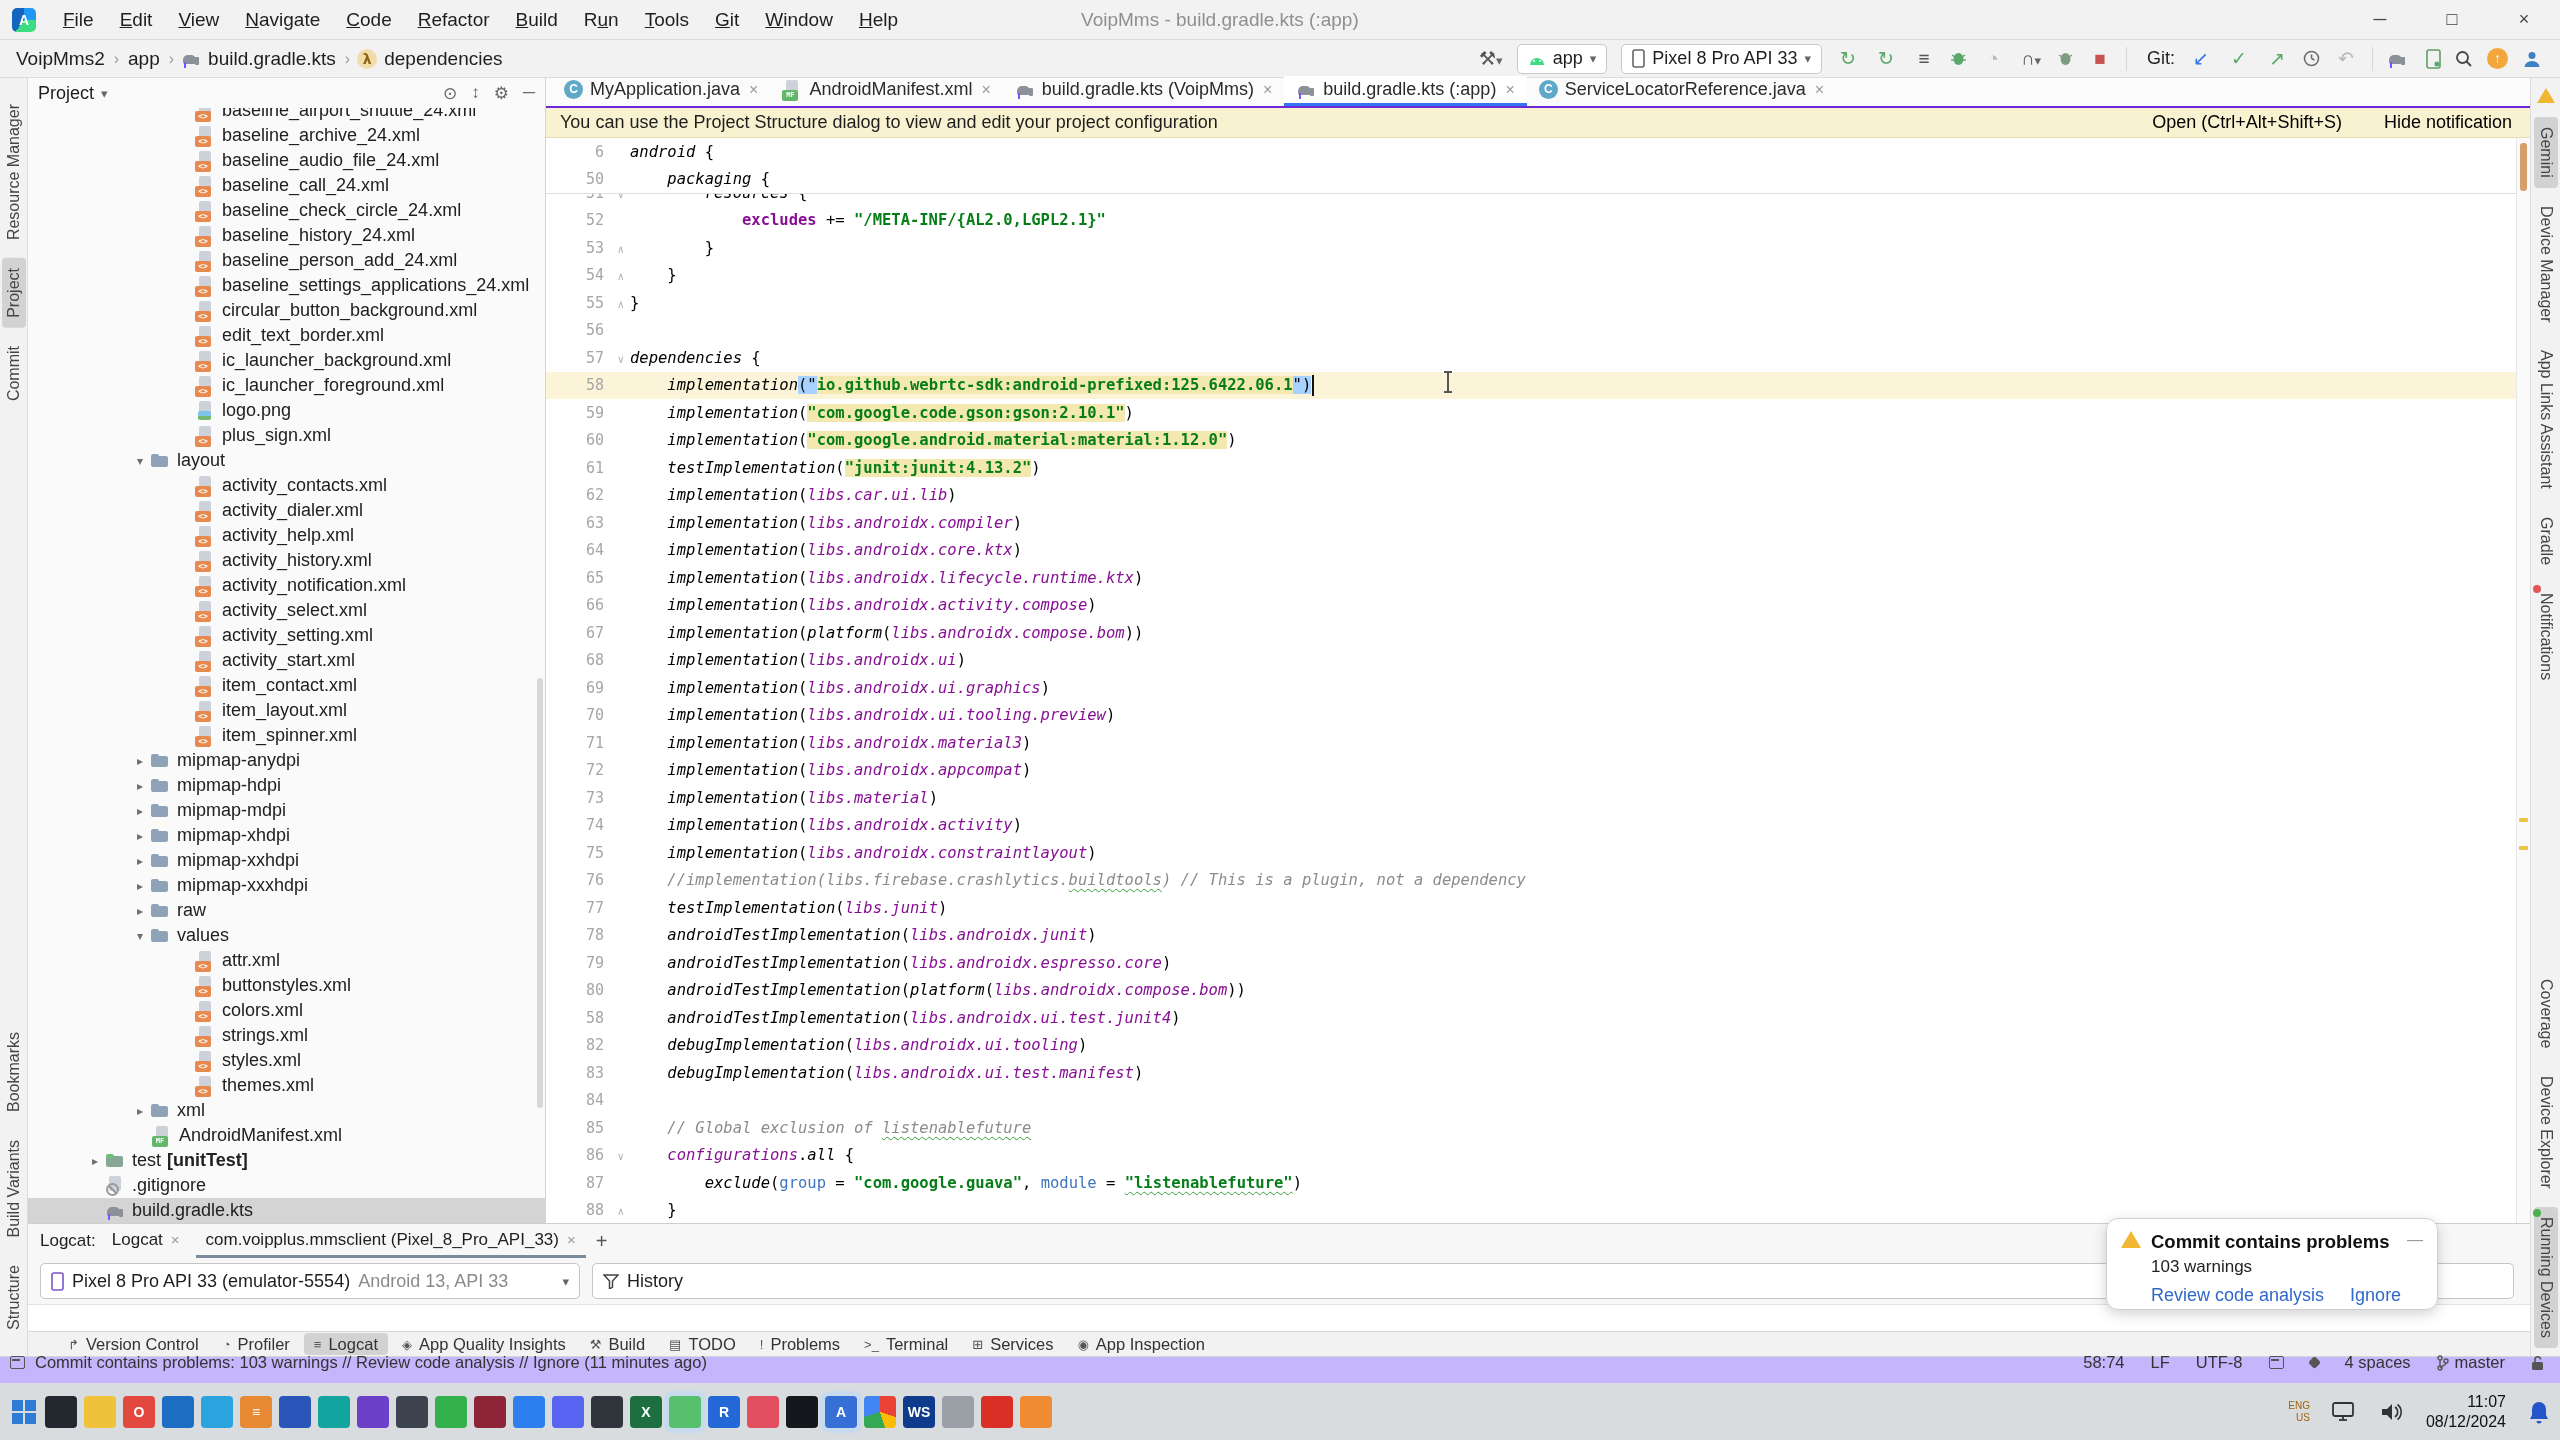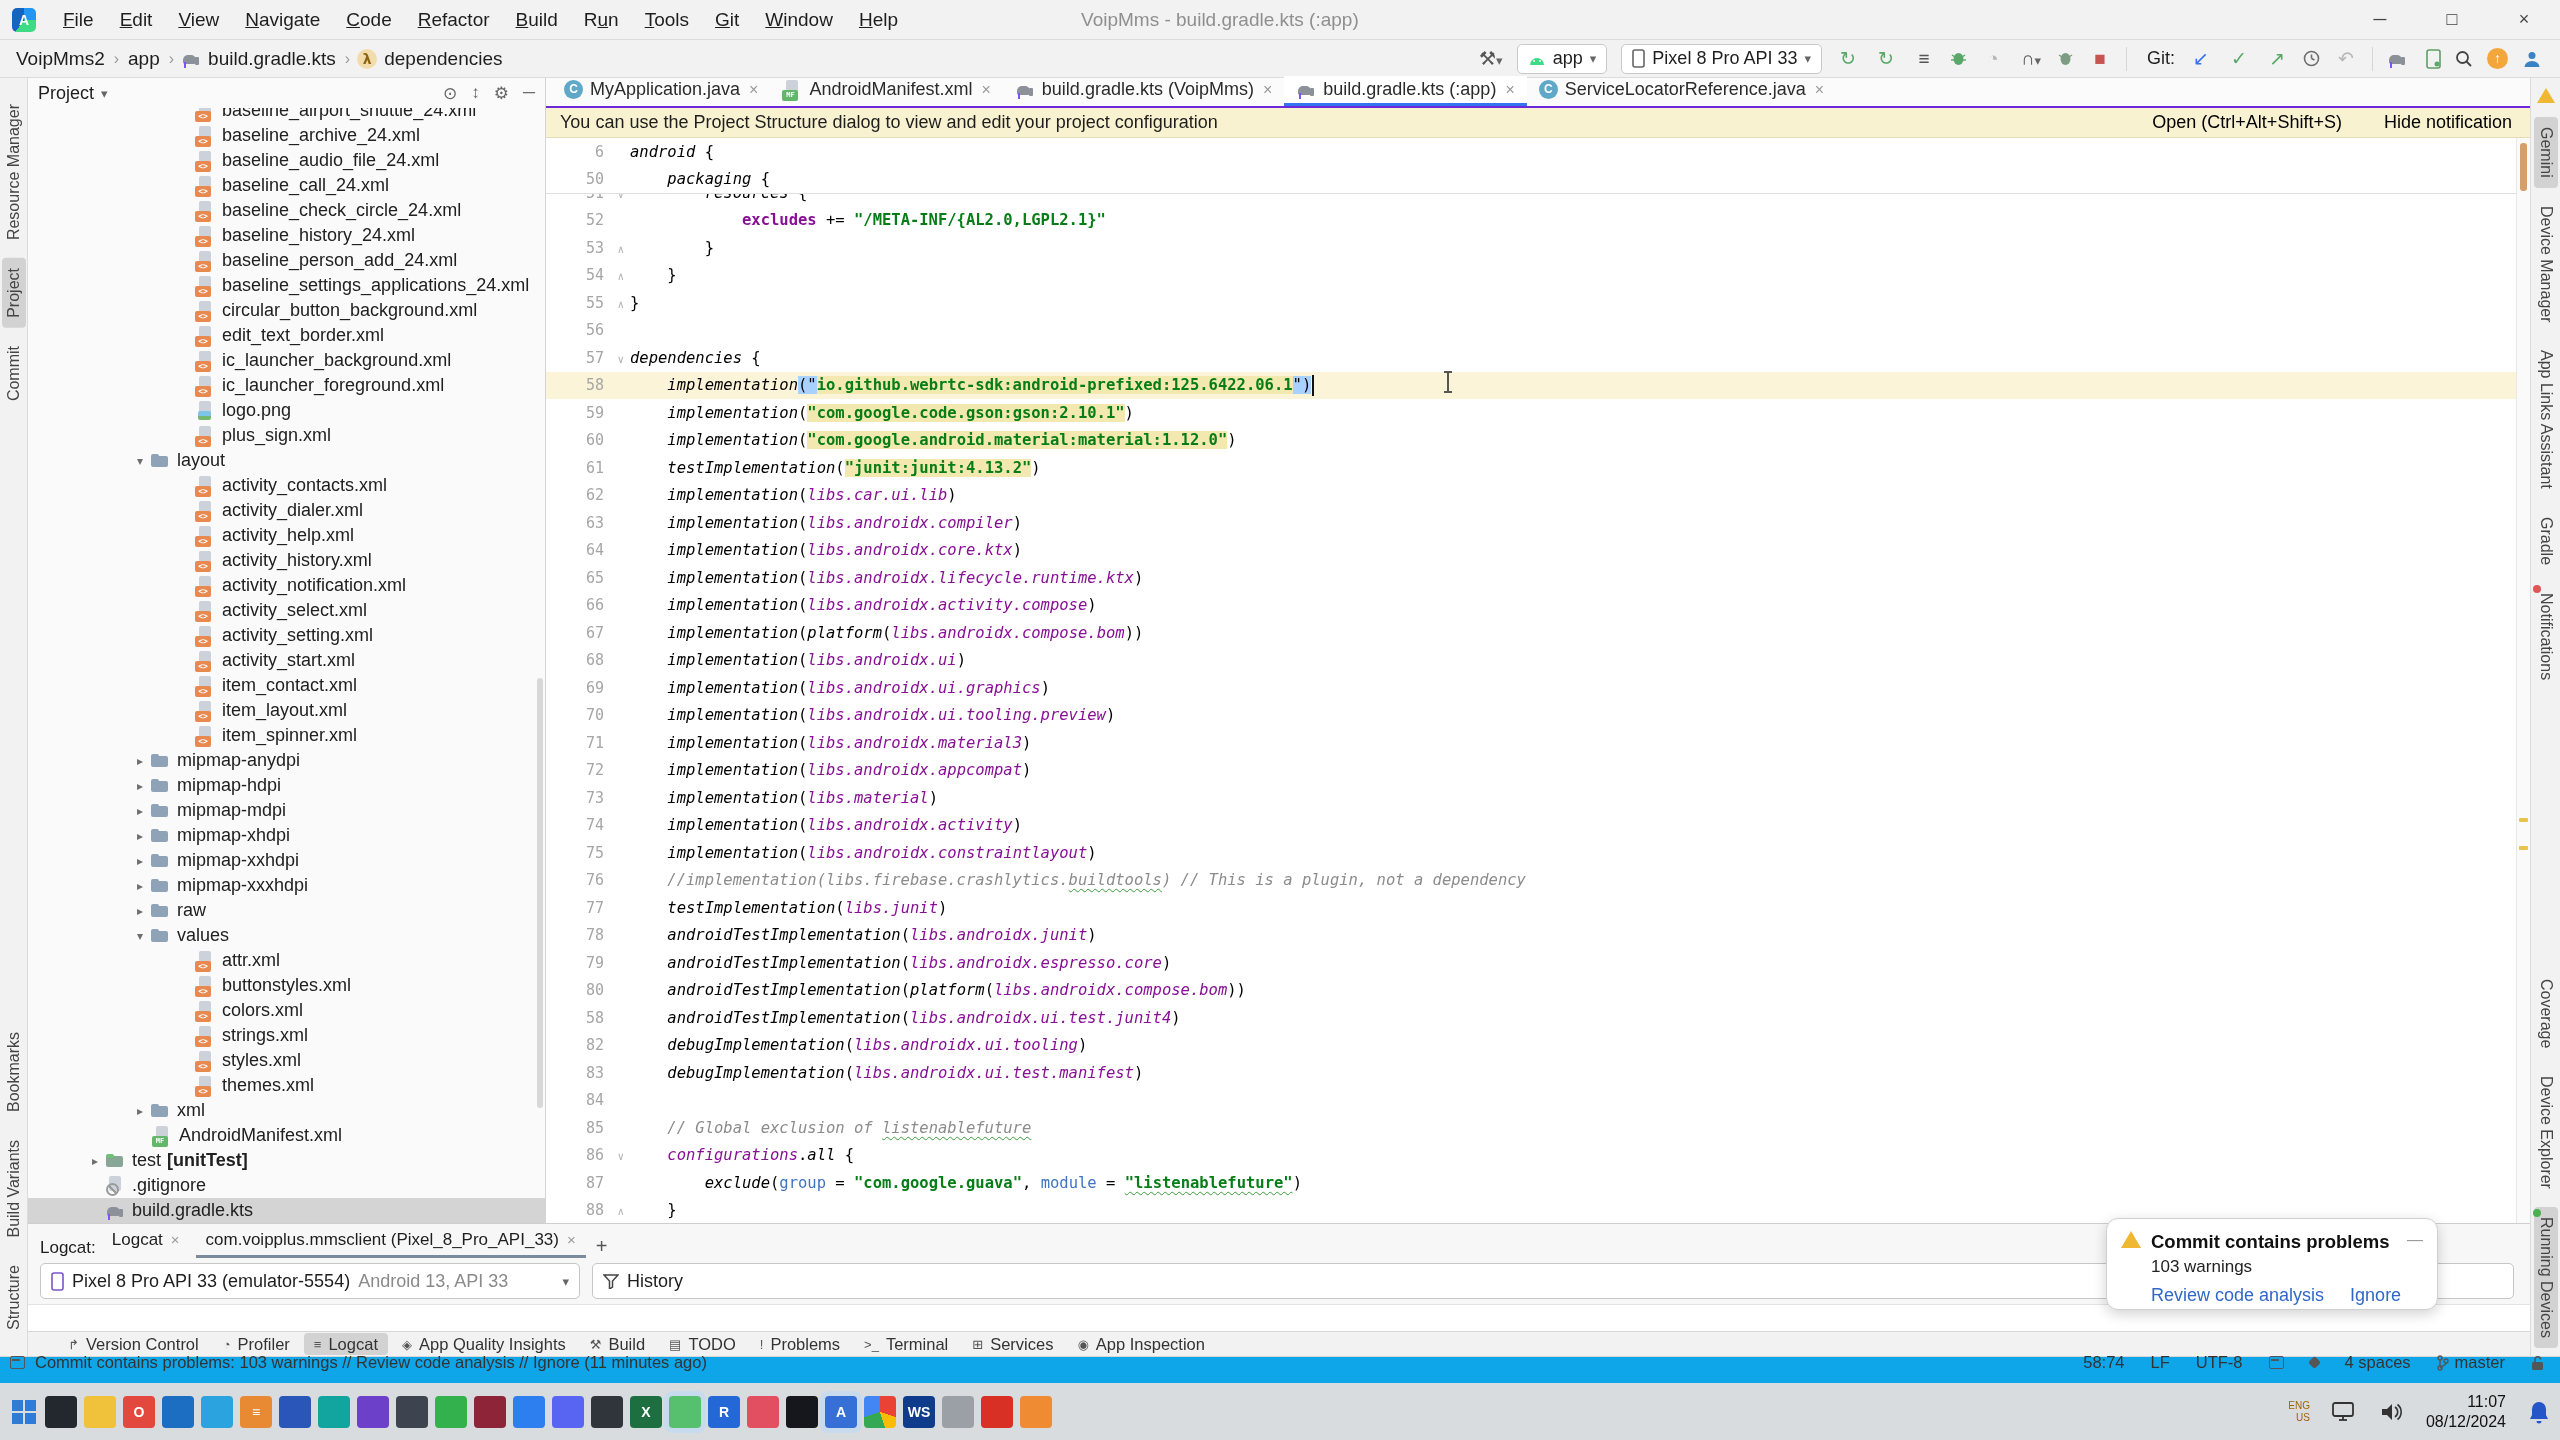--- a/index.html
+++ b/index.html
@@ -109,37 +109,37 @@
   .caret{display:inline-block;width:2px;height:21px;background:#111;vertical-align:middle;margin-left:1px}
   .ibeam{position:absolute;width:2px;height:22px;background:#555;left:901px;top:233px}
   .ibeam::before,.ibeam::after{content:"";position:absolute;left:-3px;width:8px;height:2px;background:#555}
   .ibeam::before{top:0}.ibeam::after{bottom:0}
   .estripe{position:absolute;right:0;top:0;bottom:0;width:14px;background:#fafafa;border-left:1px solid #e8e8e8;z-index:4}
   .ethumb{position:absolute;left:3px;top:5px;width:7px;height:48px;background:#cf8d4e;border-radius:3px;opacity:.85}
   .emark{position:absolute;left:2px;width:9px;height:4px;background:#e8c44a;border-radius:1px}
 
   
   .logcat{height:108px;background:#f7f7f7;border-top:1px solid #cfcfcf;flex:none;display:flex;flex-direction:column}
-  .lcrow1{height:34px;display:flex;align-items:flex-end;padding-left:12px;font-size:17px;color:#1e1e1e}
+  .lcrow1{height:34px;display:flex;align-items:center;padding-left:12px;font-size:17px;color:#1e1e1e}
   .lctab{display:flex;align-items:center;gap:8px;padding:0 10px;height:34px;border-bottom:3px solid transparent;margin-left:6px}
   .lctab.active{border-bottom:3px solid #7a8b9c}
   .lcx{color:#9a9a9a;font-size:15px}
   .lcplus{color:#555;font-size:20px;margin-left:10px}
   .lcrow2{height:46px;display:flex;align-items:center;padding:0 16px 0 12px;gap:12px}
   .devbox{width:540px;height:36px;border:1px solid #c6c6c6;border-radius:5px;background:#fff;display:flex;align-items:center;gap:8px;padding:0 10px;font-size:18px}
   .devgray{color:#8a8a8a}
   .filterbox{flex:1;height:36px;border:1px solid #c6c6c6;border-radius:5px;background:#fff;display:flex;align-items:center;gap:8px;padding:0 10px;font-size:18px}
   .lcbody{flex:1;background:#fff;border-top:1px solid #e3e3e3}
 
   
   .bottombar{height:25px;background:#f2f2f2;border-top:1px solid #d6d6d6;display:flex;align-items:center;padding-left:30px;gap:4px;flex:none}
   .bbitem{display:flex;align-items:center;gap:7px;font-size:16.5px;color:#333;padding:1px 10px;border-radius:4px;height:22px}
   .bbitem.active{background:#d2d2d2}
   .bbico{font-size:13px;color:#555}
-  .statusbar{height:27px;background:#0ea5e9;border-top:1px solid #d6d6d6;display:flex;align-items:center;padding:0 16px 15px 10px;font-size:16.5px;color:#333;flex:none}
+  .statusbar{height:27px;background:#c4b5fd;border-top:1px solid #d6d6d6;display:flex;align-items:center;padding:0 16px 15px 10px;font-size:16.5px;color:#333;flex:none}
   .sbleft{display:flex;align-items:center;gap:10px}
   .sbright{margin-left:auto;display:flex;align-items:center;gap:26px}
   .sbico{width:15px;height:13px;border:1.5px solid #555;border-radius:2px;position:relative}
   .sbico::before{content:"";position:absolute;left:1px;top:2px;width:8px;height:1.5px;background:#555}
   .sparkle{width:9px;height:9px;background:#555;transform:rotate(45deg);border-radius:2px}
 
   
   .taskbar{height:57px;background:#d9dcdf;display:flex;align-items:center;padding:0 10px;gap:7px;flex:none}
   .tile{width:32px;height:32px;border-radius:4px;flex:none;position:relative;color:#fff;font:700 14px/32px "Liberation Sans",sans-serif;text-align:center}
   .tile.active{box-shadow:0 0 0 5px #c7daee}

